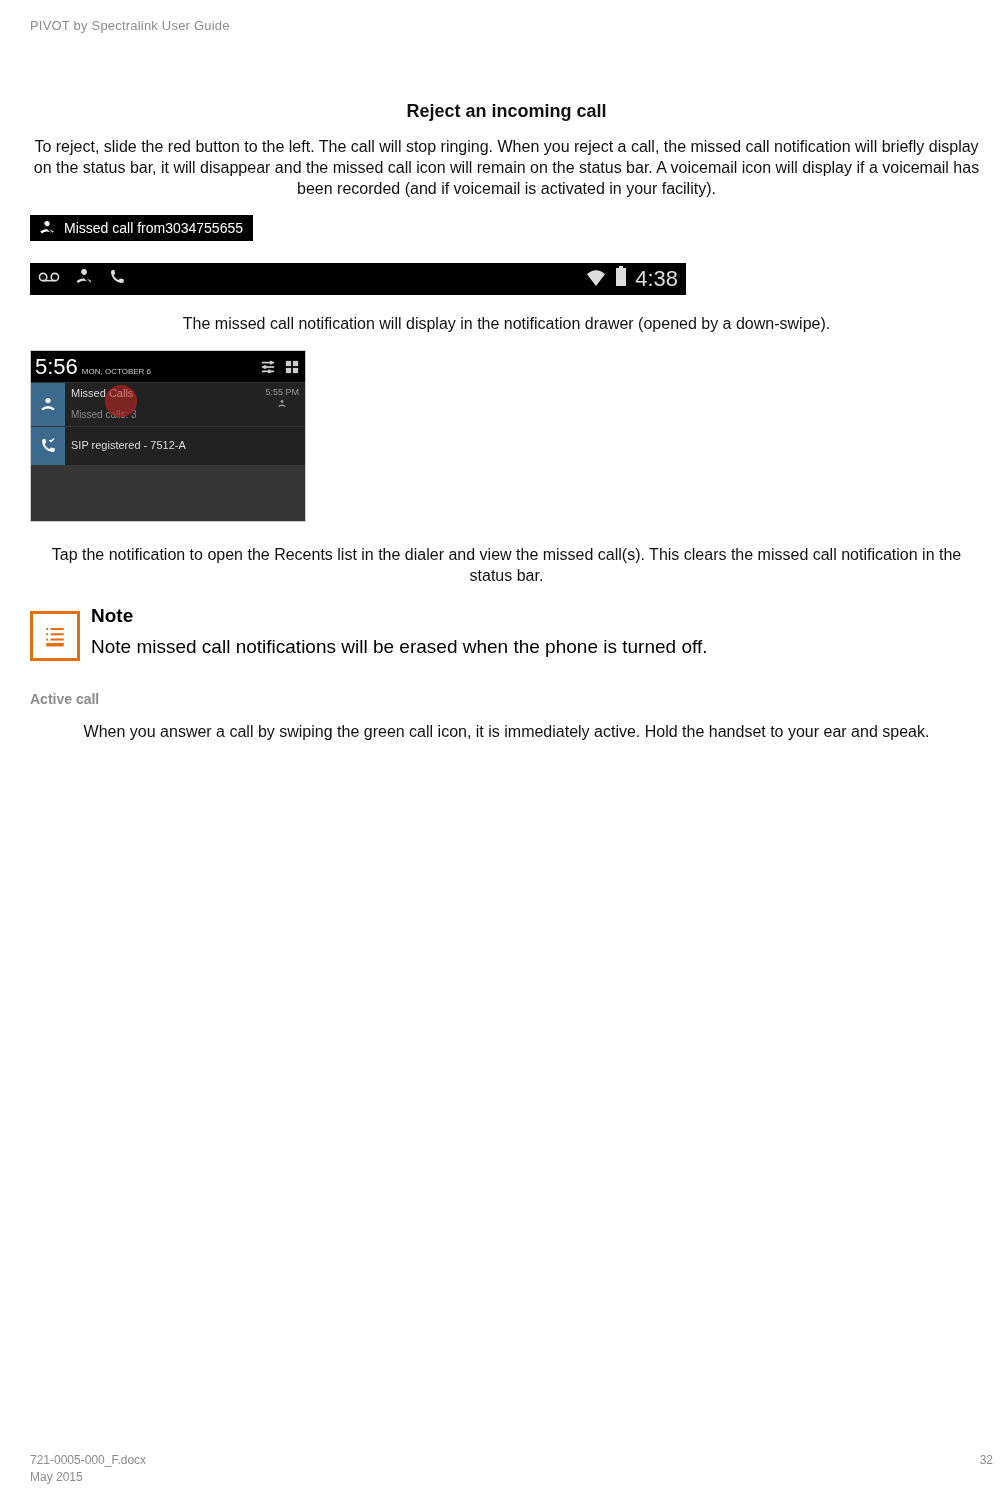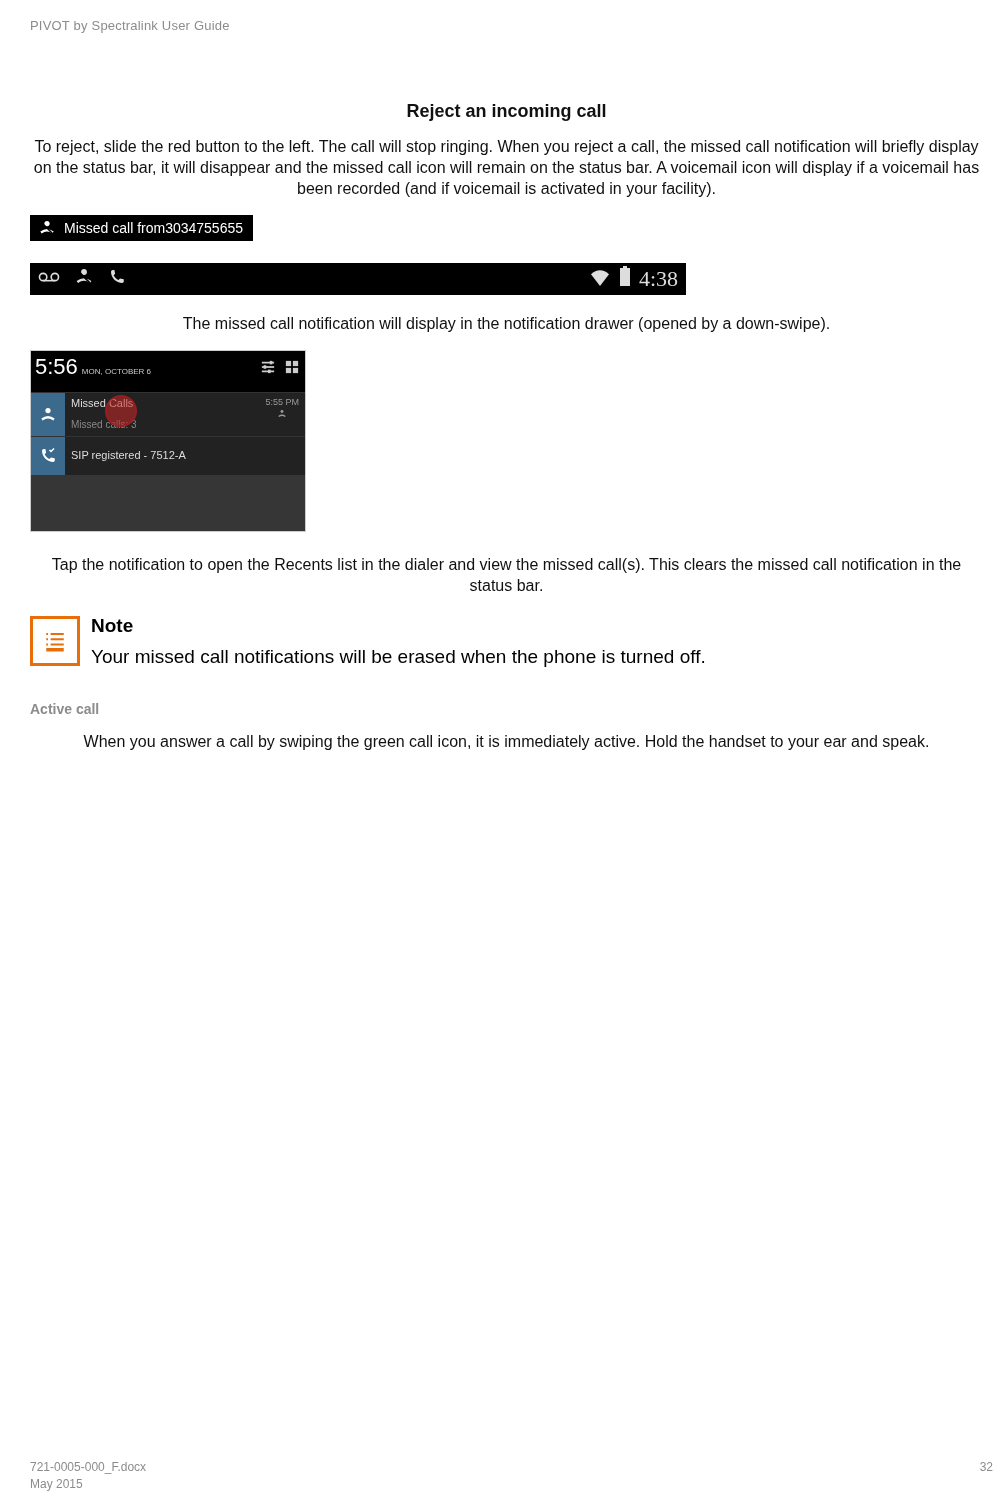--- a/index.html
+++ b/index.html
@@ -64,41 +64,40 @@
   .sshot2 {
     width: 640px;
     height: 32px;
     background: #000;
     display: flex;
     align-items: center;
     justify-content: space-between;
     color: #ddd;
     padding: 0 8px;
     margin-bottom: 18px;
-    font-family: Liberation Serif, serif;
   }
   .sshot2 .left-icons { display:flex; gap:14px; align-items:center; }
   .sshot2 .right { display:flex; gap:8px; align-items:center; font-size:22px; font-weight:300;}
   .wifi-svg, .batt-svg { fill:#ddd; }
 
   
   .sshot3 {
     width: 274px;
     border: 1px solid #ccc;
     background: #2b2b2b;
     margin-bottom: 22px;
     font-family: sans-serif;
   }
   .drawer-status {
     background: #000;
     color: #fff;
     display:flex;
     align-items:baseline;
     justify-content:space-between;
-    padding: 3px 6px 12px 4px;
+    padding: 3px 6px 2px 4px;
   }
   .drawer-time { font-size:22px; font-weight:300; }
   .drawer-date { font-size:8px; color:#ccc; margin-left:4px; flex:1; }
   .drawer-sicons { display:flex; gap:10px; align-items:center; }
 
   .notif-row {
     display:flex;
     align-items:center;
     background: #222;
     border-top: 1px solid #333;
@@ -134,41 +133,41 @@
   .notif-blank {
     height: 56px;
     background: #363636;
   }
 
   
   .callout {
     display:flex;
     gap: 4px;
     margin: 14px 0 10px 0;
-    align-items:center;
+    align-items:flex-end;
   }
   .callout-icon {
     width: 44px; height: 44px;
     border: 3px solid #e86e0a;
     display:flex; align-items:center; justify-content:center;
     flex-shrink:0;
   }
   .callout-icon svg line { stroke:#e86e0a; stroke-width:2.3; }
   .callout-bar {
     width: 3px;
     background:#e86e0a;
     flex-shrink:0;
   }
   .callout-body { font-size:19px; line-height:1.45; }
   .callout-body .note-label { font-weight:bold; display:block; margin-bottom:4px; }
 
   
   .footer {
     position:absolute;
-    left:30px; right:10px; bottom:5px;
+    left:30px; right:10px; bottom:12px;
     display:flex;
     justify-content:space-between;
     font-size:12px;
     color:#8c8c8c;
   }
   .footer .left { display:flex; flex-direction:column; gap:3px; }
 </style>
 </head>
 <body>
 
@@ -311,21 +310,21 @@
         <line x1="6" y1="14" x2="8" y2="14"></line>
         <line x1="11" y1="14" x2="26" y2="14"></line>
         <line x1="6" y1="20" x2="8" y2="20"></line>
         <line x1="11" y1="20" x2="26" y2="20"></line>
         <line x1="6" y1="26" x2="26" y2="26" style="stroke-width:4"></line>
       </svg>
     </div>
     <div class="callout-bar"></div>
     <div class="callout-body">
       <span class="note-label">Note</span>
-      <span>Your missed call notifications will be erased when the phone is turned off.</span>
+      <span>Note missed call notifications will be erased when the phone is turned off.</span>
     </div>
   </div>
 
   <h3 class="sub-title">Active call</h3>
 
   <p class="body">When you answer a call by swiping the green call icon, it is immediately active. Hold the handset to your ear and speak.</p>
 
   <div class="footer">
     <div class="left">
       <span>721-0005-000_F.docx</span>

